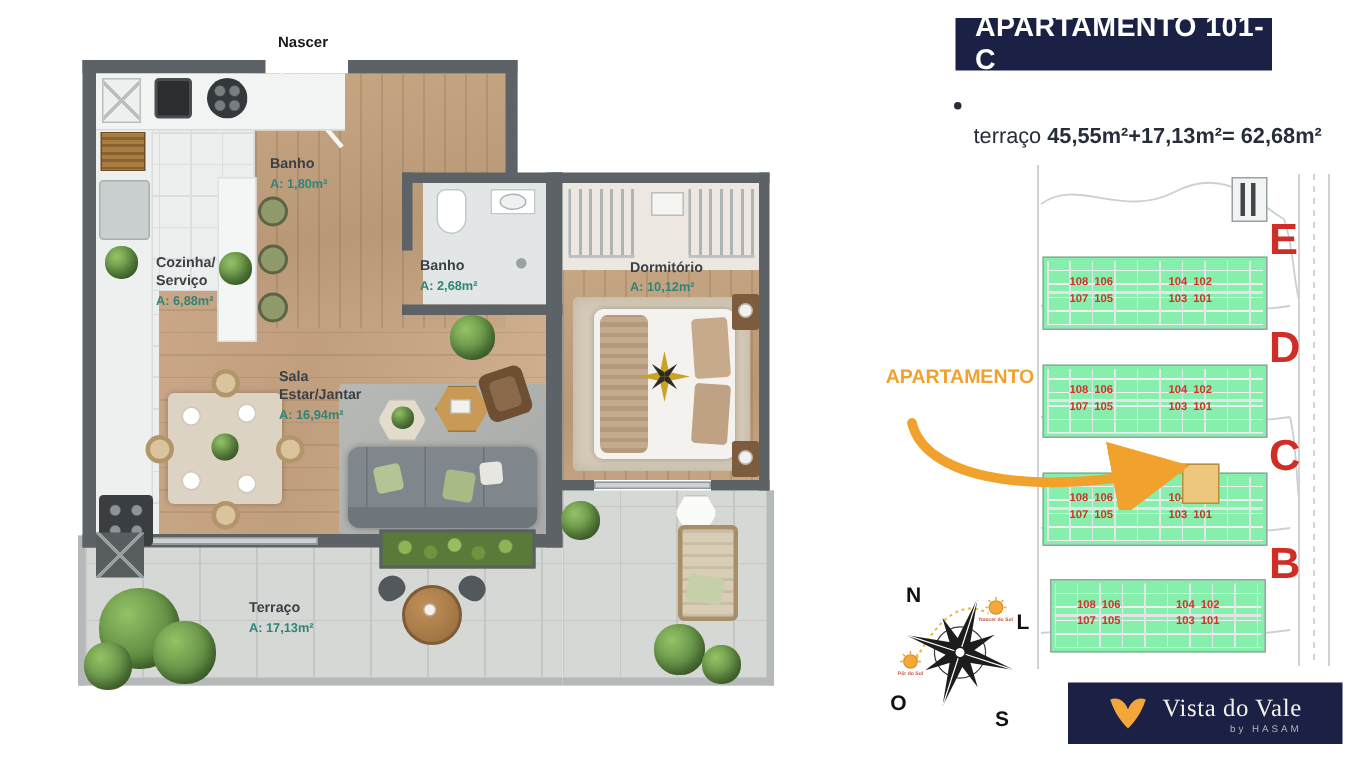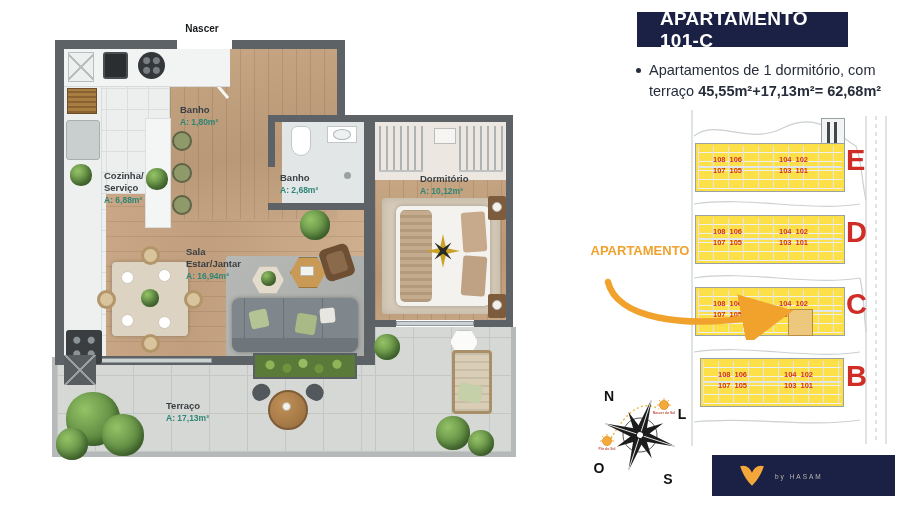--- a/index.html
+++ b/index.html
@@ -46,32 +46,32 @@
   .chair { position:absolute; width:19px; height:19px; border-radius:50%;
       background:#d9c49d; border:3px solid #b2966a; }
   .plate { position:absolute; width:13px; height:13px; border-radius:50%;
       background:#fff; border:1px solid #cfc8ba; }
   .hex { clip-path:polygon(25% 0,75% 0,100% 50%,75% 100%,25% 100%,0 50%); }
   .pillow { position:absolute; border-radius:3px; }
 
   
   .title-box { position:absolute; left:637px; top:12px; width:211px; height:35px;
       background:#1b2144; color:#fff; display:flex; align-items:center;
-      padding-left:23px; z-index:40; }
+      padding-left:13px; z-index:40; }
   .title-box .t { font-size:19px; font-weight:800; letter-spacing:.3px; }
   .bullet { position:absolute; left:636px; top:60px; width:258px; display:flex;
       gap:8px; font-size:14.5px; line-height:1.42; color:#272d3a; z-index:40; }
   .b-dot { width:5px; height:5px; border-radius:50%; background:#272d3a;
       margin-top:8px; flex:none; }
 
   
   #map { position:absolute; left:688px; top:108px; width:212px; height:340px; }
   #map svg.roads { position:absolute; inset:0; }
-  .bldg { position:absolute; left:7px; width:150px; height:49px; background:#fde047;
-      border:1.5px solid #9ba1a5; z-index:2; }
+  .bldg { position:absolute; left:7px; width:150px; height:49px; background:#86efac;
+      border:1.5px solid #9ba1a5; z-index:2;margin-top:28px; }
   .cells { position:absolute; inset:2px;
       background:
        repeating-linear-gradient(90deg, #e3e6e8 0 1px, transparent 1px 15px),
        linear-gradient(0deg, transparent 0 21px, #e3e6e8 21px 23px, transparent 23px),
        repeating-linear-gradient(0deg, #eef0f1 0 1px, transparent 1px 9px); }
   .urow { position:absolute; left:17px; width:95px; display:flex; gap:4px;
       font-size:7.5px; font-weight:700; color:#d0342c; z-index:3; }
   .urow .spacer { flex:1; }
   .r1 { top:11px; } .r2 { top:22px; }
   .bletter { position:absolute; font-size:29px; font-weight:900; color:#cf2d26;
@@ -258,21 +258,21 @@
     </div>
   </div>
 
   <div class="title-box">
     <span class="t">APARTAMENTO 101-C</span>
   </div>
 
   <div class="bullet">
     <span class="b-dot"></span>
     <span class="b-text">
-      <span>Apartamentos de 1 dormitório, com</span><br>
+      <br>
       <span>terraço </span><strong>45,55m²+17,13m²= 62,68m²</strong>
     </span>
   </div>
 
   <div id="map">
     <svg class="roads" width="212" height="340" viewBox="0 0 212 340">
       <g fill="none" stroke="#ccd0d2" stroke-width="1.2">
         <path d="M 4 2 V 338"></path>
         <path d="M 178 8 V 336"></path>
         <path d="M 198 8 V 336"></path>
@@ -432,17 +432,18 @@
     <text x="97" y="36" font-size="14" font-weight="900" fill="#111" text-anchor="middle">L</text>
     <text x="83" y="101" font-size="14" font-weight="900" fill="#111" text-anchor="middle">S</text>
     <text x="14" y="90" font-size="14" font-weight="900" fill="#111" text-anchor="middle">O</text>
   </svg>
 
   <div class="logo">
     <svg width="28" height="24" viewBox="0 0 26 22">
       <path d="M2 2 C7 0 11 3 13 8 C15 3 19 0 24 2 C21 11 17 16 13 20 C9 16 5 11 2 2 Z" fill="#f3a63a"></path>
     </svg>
     <div class="logo-col">
+      <span class="logo-brand">Vista do Vale</span>
       <span class="logo-by">by HASAM</span>
     </div>
   </div>
 
 </div>
 
 </body></html>

